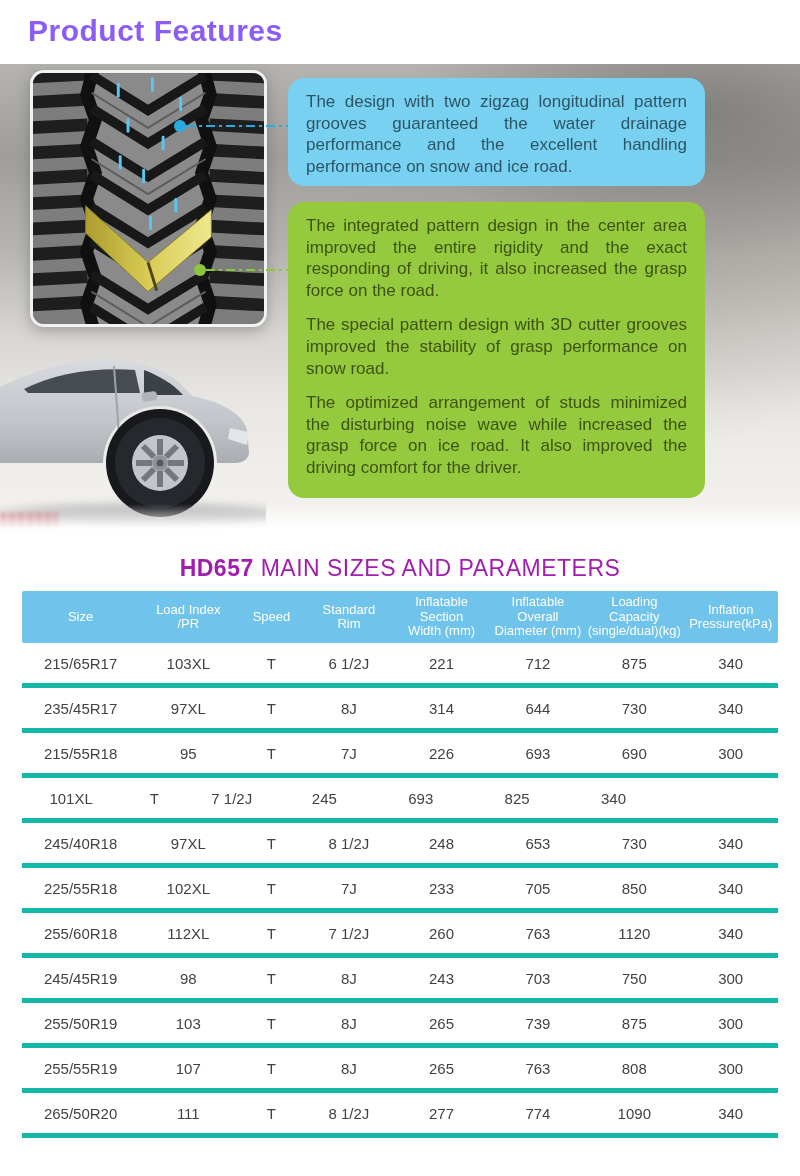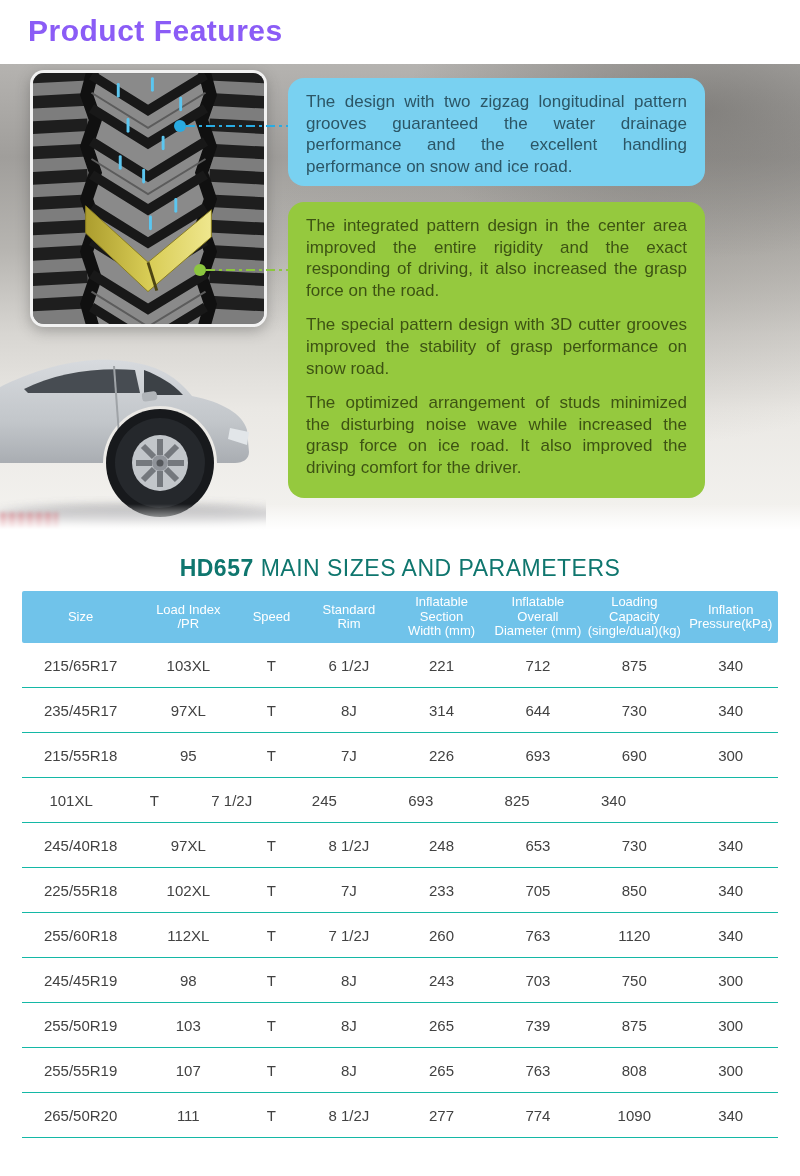--- a/index.html
+++ b/index.html
@@ -33,28 +33,28 @@
   .feature-box p { font-size:17px; line-height:21.6px; text-align:justify; }
   .box-water { top:14px; height:108px; color:#2c5666; }
   .box-grip  { top:138px; height:296px; color:#3d5313; }
   .box-grip p + p { margin-top:13px; }
 
   .car { position:absolute; left:-6px; top:268px; width:272px; height:198px; filter:blur(.5px); }
   .watermark-red { position:absolute; left:0; top:449px; width:58px; height:16px; opacity:.55; filter:blur(2px);
     background:repeating-linear-gradient(90deg,#c41222 0 6px, rgba(196,18,34,.15) 6px 9px); }
 
   
-  .table-title { margin:25px 0 9px; text-align:center; font-size:23px; color:#0f766e; letter-spacing:.5px; }
+  .table-title { margin:25px 0 9px; text-align:center; font-size:23px; color:#a21caf; letter-spacing:.5px; }
   .table-title .model { font-weight:bold; }
 
   .sizes-table { margin:0 22px; width:756px; }
   .thead { display:flex; height:52px; align-items:stretch; border-radius:2px; }
   .th { display:flex; flex-direction:column; align-items:center; justify-content:center;
         color:#ffffff; font-size:13px; line-height:14.5px; text-align:center; }
-  .tr { display:flex; height:45px; border-bottom:1px solid #14b8a6; }
+  .tr { display:flex; height:45px; border-bottom:5px solid #14b8a6; }
   .td { display:flex; align-items:center; justify-content:center; font-size:15px; color:#424242; }
   .c0{width:15.5%}.c1{width:13%}.c2{width:9%}.c3{width:11.5%}
   .c4{width:13%}.c5{width:12.5%}.c6{width:13%}.c7{width:12.5%}
 </style>
 </head>
 <body>
 
 <div class="page-title">Product Features</div>
 
 <div class="hero">

